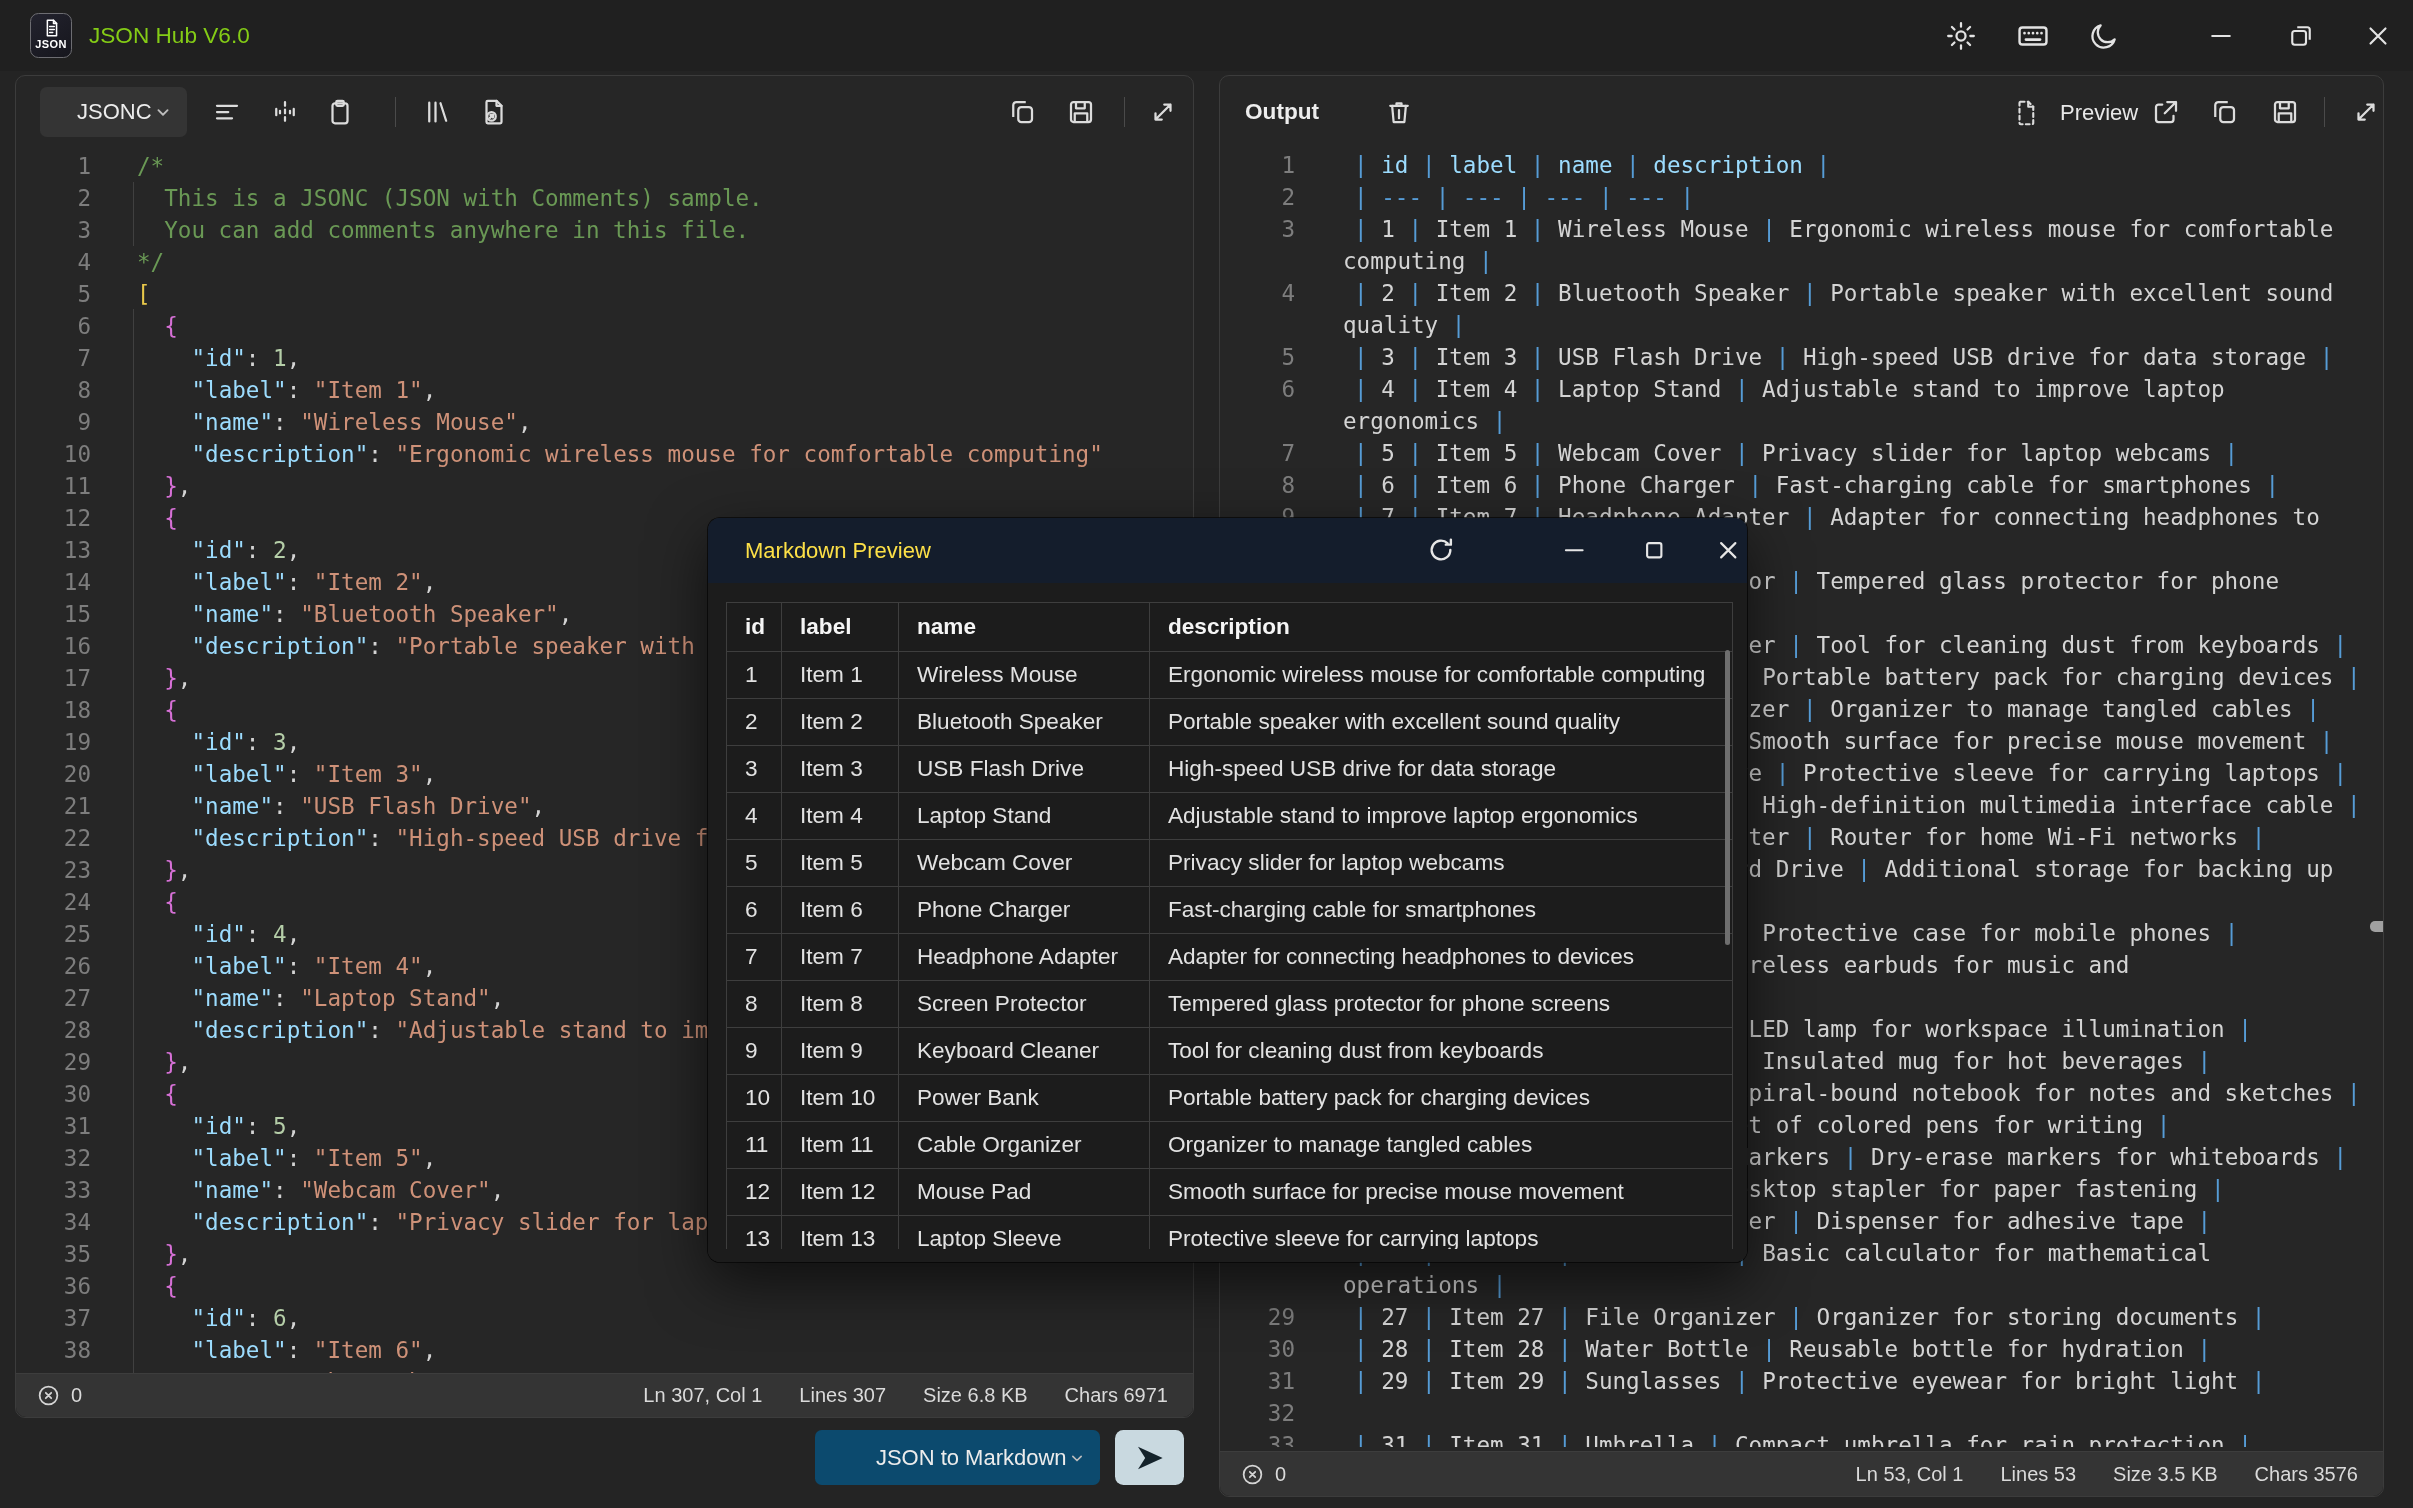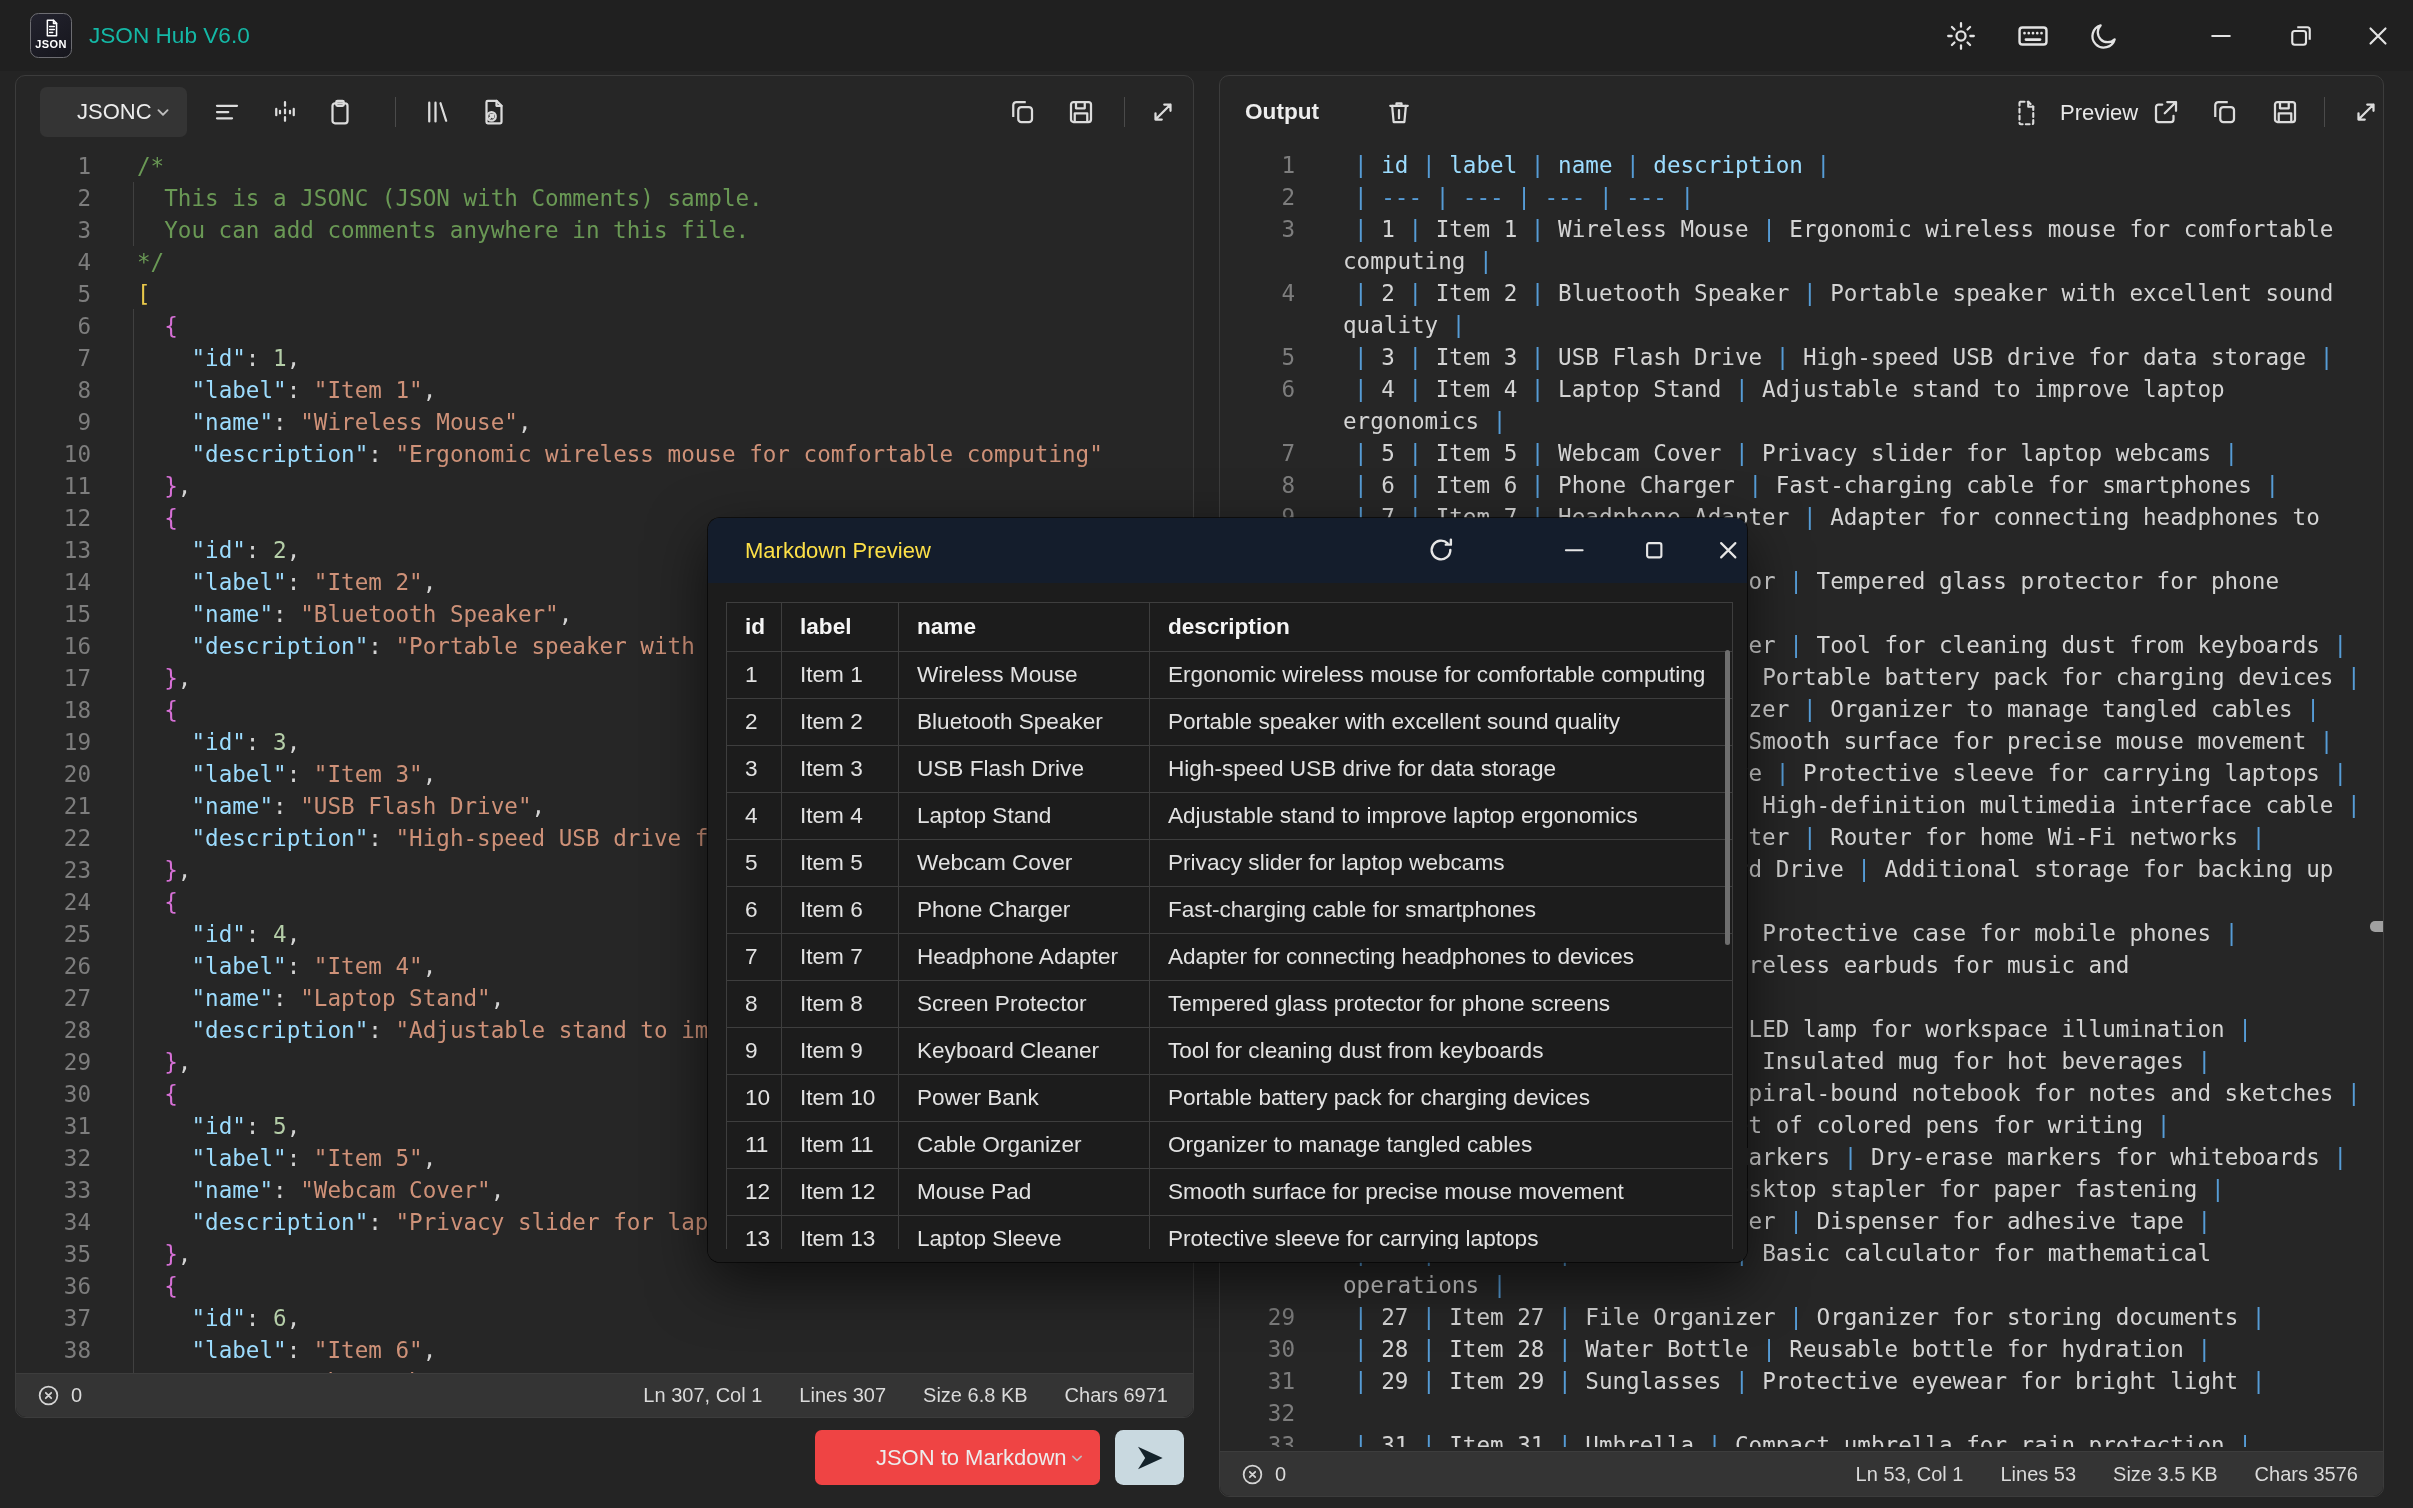--- a/index.html
+++ b/index.html
@@ -13,21 +13,21 @@
   }
   .mono { font-family:"DejaVu Sans Mono", monospace; }
 
   
   #titlebar { position:absolute; left:0; top:0; width:2413px; height:71px; background:#202020; }
   #app-icon { position:absolute; left:30px; top:12.6px; width:42px; height:45px;
     background:linear-gradient(145deg,#23232e,#16161d); border:1.7px solid #6d6d72; border-radius:8.4px;
     display:flex; flex-direction:column; align-items:center; justify-content:flex-start; }
   #app-icon svg { margin-top:3.4px; }
   #app-icon .lg { font-size:11px; font-weight:bold; color:#fff; letter-spacing:0.4px; line-height:11.7px; }
-  #app-title { position:absolute; left:89px; top:0; height:71px; line-height:71px; font-size:22.6px; color:#14b8a6; }
+  #app-title { position:absolute; left:89px; top:0; height:71px; line-height:71px; font-size:22.6px; color:#84cc16; }
   .tb-btn { position:absolute; top:18.4px; width:35px; height:35px; display:flex; align-items:center; justify-content:center; border-radius:5px; }
   .tb-btn svg { stroke:#e3e3e3; }
 
   
   .panel { position:absolute; background:#262626; border:0.8px solid #3c3c3c; border-radius:10px; overflow:hidden; }
 
   
   #left-panel { left:15px; top:75px; width:1179px; height:1343px; }
   .toolbar { position:absolute; left:0; top:0; right:0; height:72px; }
   .dd { position:absolute; background:#343434; border-radius:6.7px; display:flex; align-items:center; }
@@ -65,21 +65,21 @@
   .tx-p { color:#569CD6; }
   #preview-btn { position:absolute; left:792px; top:17px; height:39px; display:flex; align-items:center; gap:18px; border-radius:5px; }
   #preview-btn span { font-size:22px; color:#e8e8e8; }
   #out-scroll-thumb { position:absolute; left:1150px; top:845px; width:22px; height:11px; background:#a0a0a0; border-radius:5px; }
 
   
   .tk-c { color:#6A9955; } .tk-k { color:#9CDCFE; } .tk-s { color:#CE9178; }
   .tk-n2 { color:#B5CEA8; } .tk-w { color:#D4D4D4; } .tk-b { color:#E8C84A; } .tk-m { color:#D670D6; }
 
   
-  #convert-dd { left:815px; top:1430px; width:285px; height:55px; background:#ef4444; }
+  #convert-dd { left:815px; top:1430px; width:285px; height:55px; background:#0c4a6e; }
   #send-btn { position:absolute; left:1115px; top:1430px; width:69px; height:55px; background:#c9d9e0; border-radius:8.4px;
     display:flex; align-items:center; justify-content:center; }
 
   
   #preview-window { position:absolute; left:708px; top:518px; width:1039px; height:744px; border-radius:11.7px;
     box-shadow:0 20px 59px rgba(0,0,0,0.6), 0 0 0 0.8px #0a0a0a; z-index:50; }
   #pv-titlebar { position:absolute; left:0; top:0; right:0; height:65px; background:#141d2c; border-radius:11.7px 11.7px 0 0; }
   #pv-title { position:absolute; left:37px; top:0; height:65px; line-height:65px; font-size:22px; color:#fde047; }
   .pv-btn { position:absolute; top:15px; width:34px; height:34px; display:flex; align-items:center; justify-content:center; }
   .pv-btn svg { stroke:#e6e6e6; }

